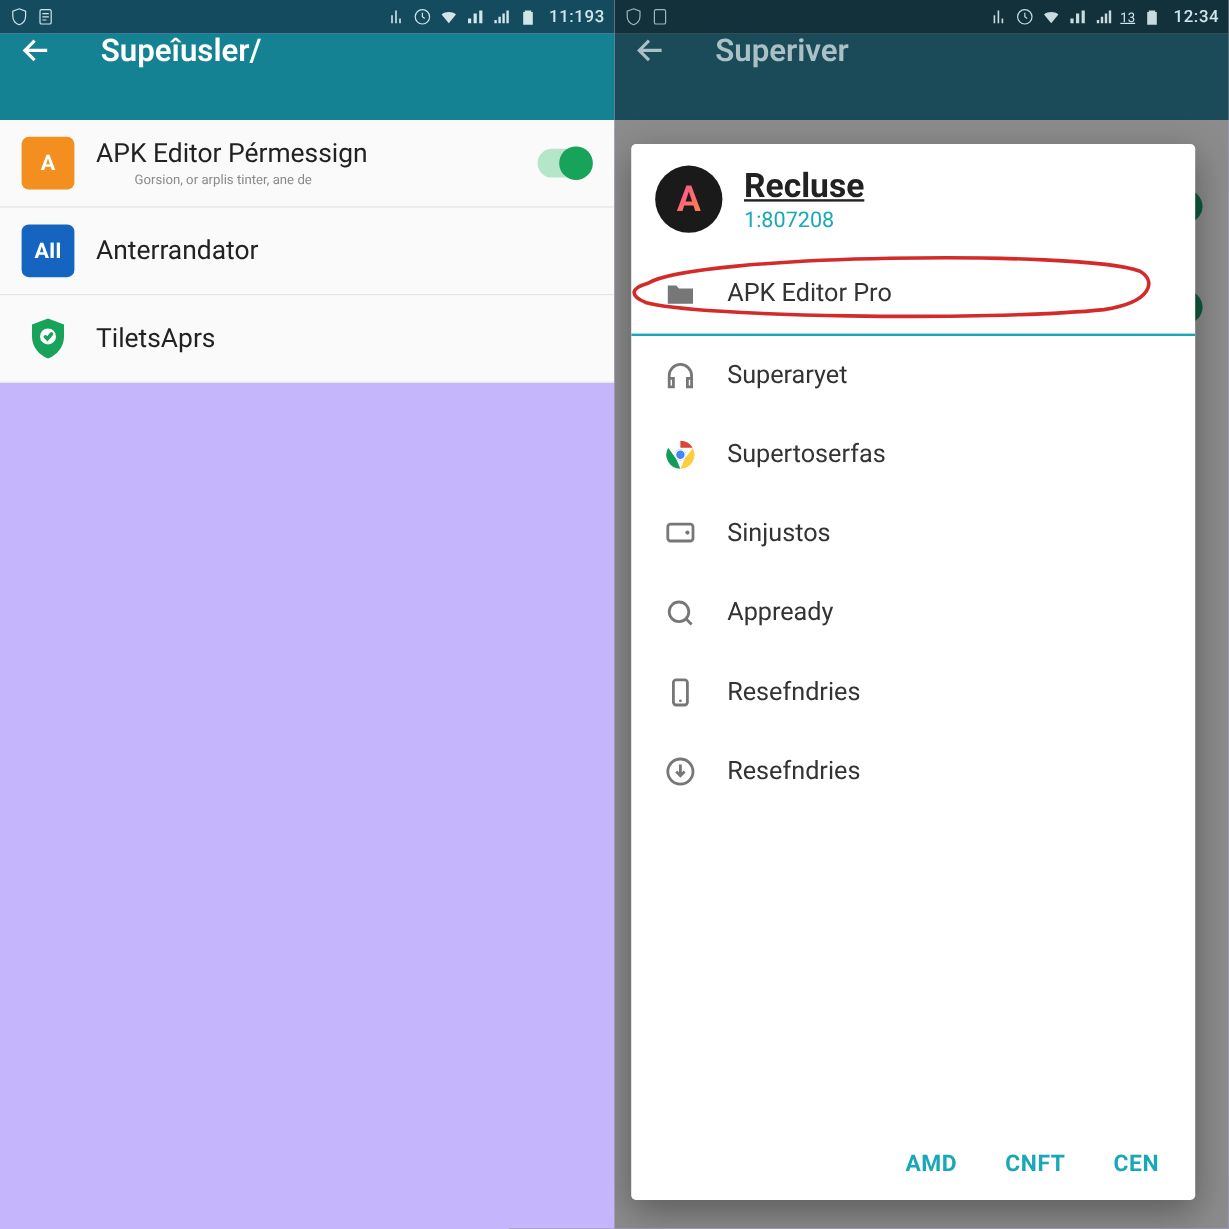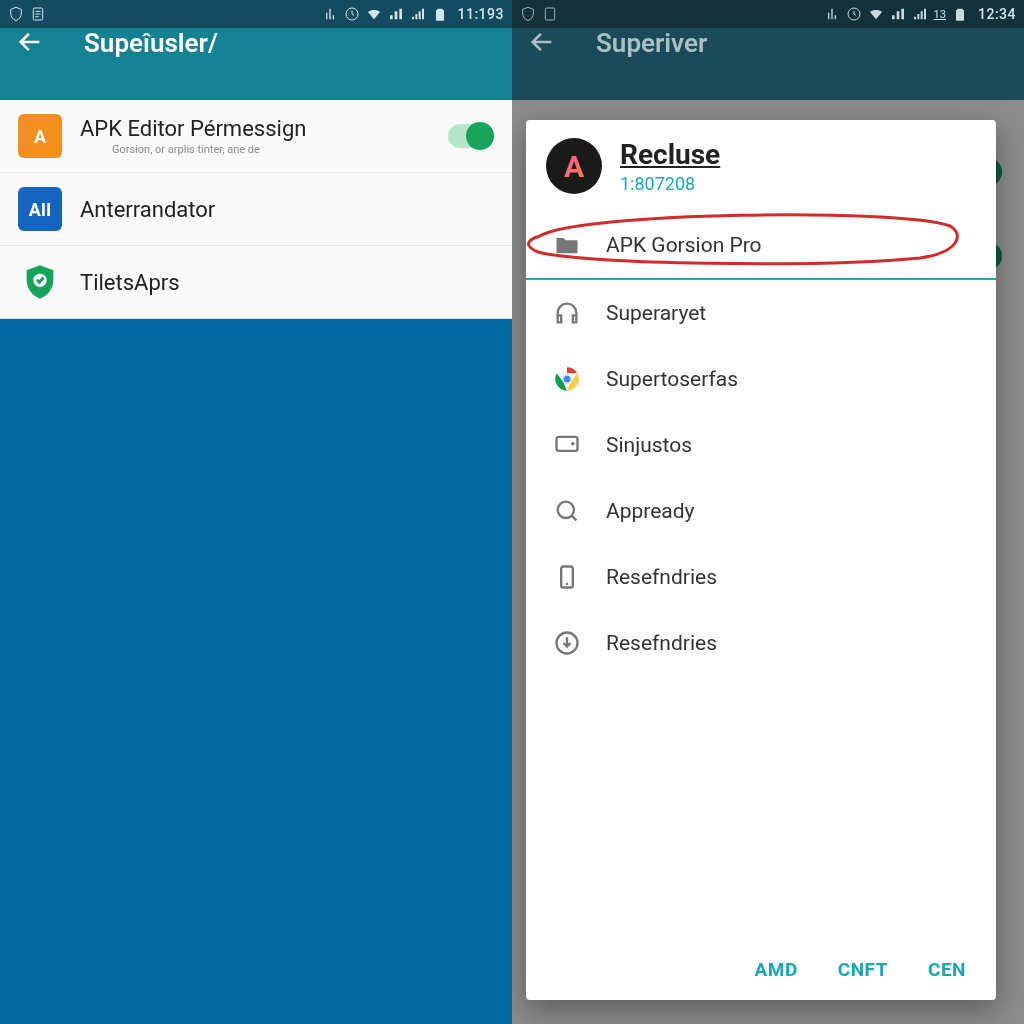--- a/index.html
+++ b/index.html
@@ -1,18 +1,18 @@
 <!DOCTYPE html>
 <html><head>
 <meta charset="utf-8">
 <style>
   * { box-sizing: border-box; margin: 0; padding: 0; }
   html, body { width: 1024px; height: 1024px; font-family: Roboto, Arial, sans-serif; background: #888; }
   .container { display: flex; width: 1024px; height: 1024px; }
-  .pane { width: 512px; height: 1024px; background: #0369a1; position: relative; overflow: hidden; }
+  .pane { width: 512px; height: 1024px; background: #c4b5fd; position: relative; overflow: hidden; }
 
   
   .status { height: 28px; background: #154b5f; color: #d0e6ec; display: flex; align-items: center; justify-content: flex-end; padding: 0 8px; font-size: 14px; gap: 6px; }
   .status .left-icons { position: absolute; left: 8px; display: flex; gap: 6px; }
   .status svg { width: 16px; height: 16px; fill: #d0e6ec; }
   .status .clock { font-weight: 500; letter-spacing: .5px; margin-left: 4px; }
 
   
   .appbar { height: 72px; background: #158293; color: #fff; display: flex; align-items: flex-start; padding: 0 16px; gap: 40px; }
   .appbar.dark { background: #1b4a58; color: #a9c0c6; }
@@ -205,21 +205,21 @@
         <path d="M20 30 C 60 6, 380 2, 430 20 C 444 28, 440 46, 400 52 C 300 62, 60 58, 18 46 C 4 40, 6 34, 20 30 Z" fill="none" stroke="#d42a2a" stroke-width="3"></path>
       </svg>
 
       <div class="dlg-list">
         <div class="dlg-item sel">
           <span class="dic">
               <svg viewBox="0 0 24 24">
                 <path d="M3 6h6l2 2h10v11H3z"></path>
               </svg>
             </span>
-          <span>APK Gorsion Pro</span>
+          <span>APK Editor Pro</span>
         </div>
         <div class="dlg-item">
           <span class="dic">
               <svg viewBox="0 0 24 24">
                 <path d="M4 14v-2a8 8 0 0116 0v2M4 14h3v6H4zM17 14h3v6h-3z" fill="none" stroke="#777" stroke-width="2"></path>
               </svg>
             </span>
           <span>Superaryet</span>
         </div>
         <div class="dlg-item">

